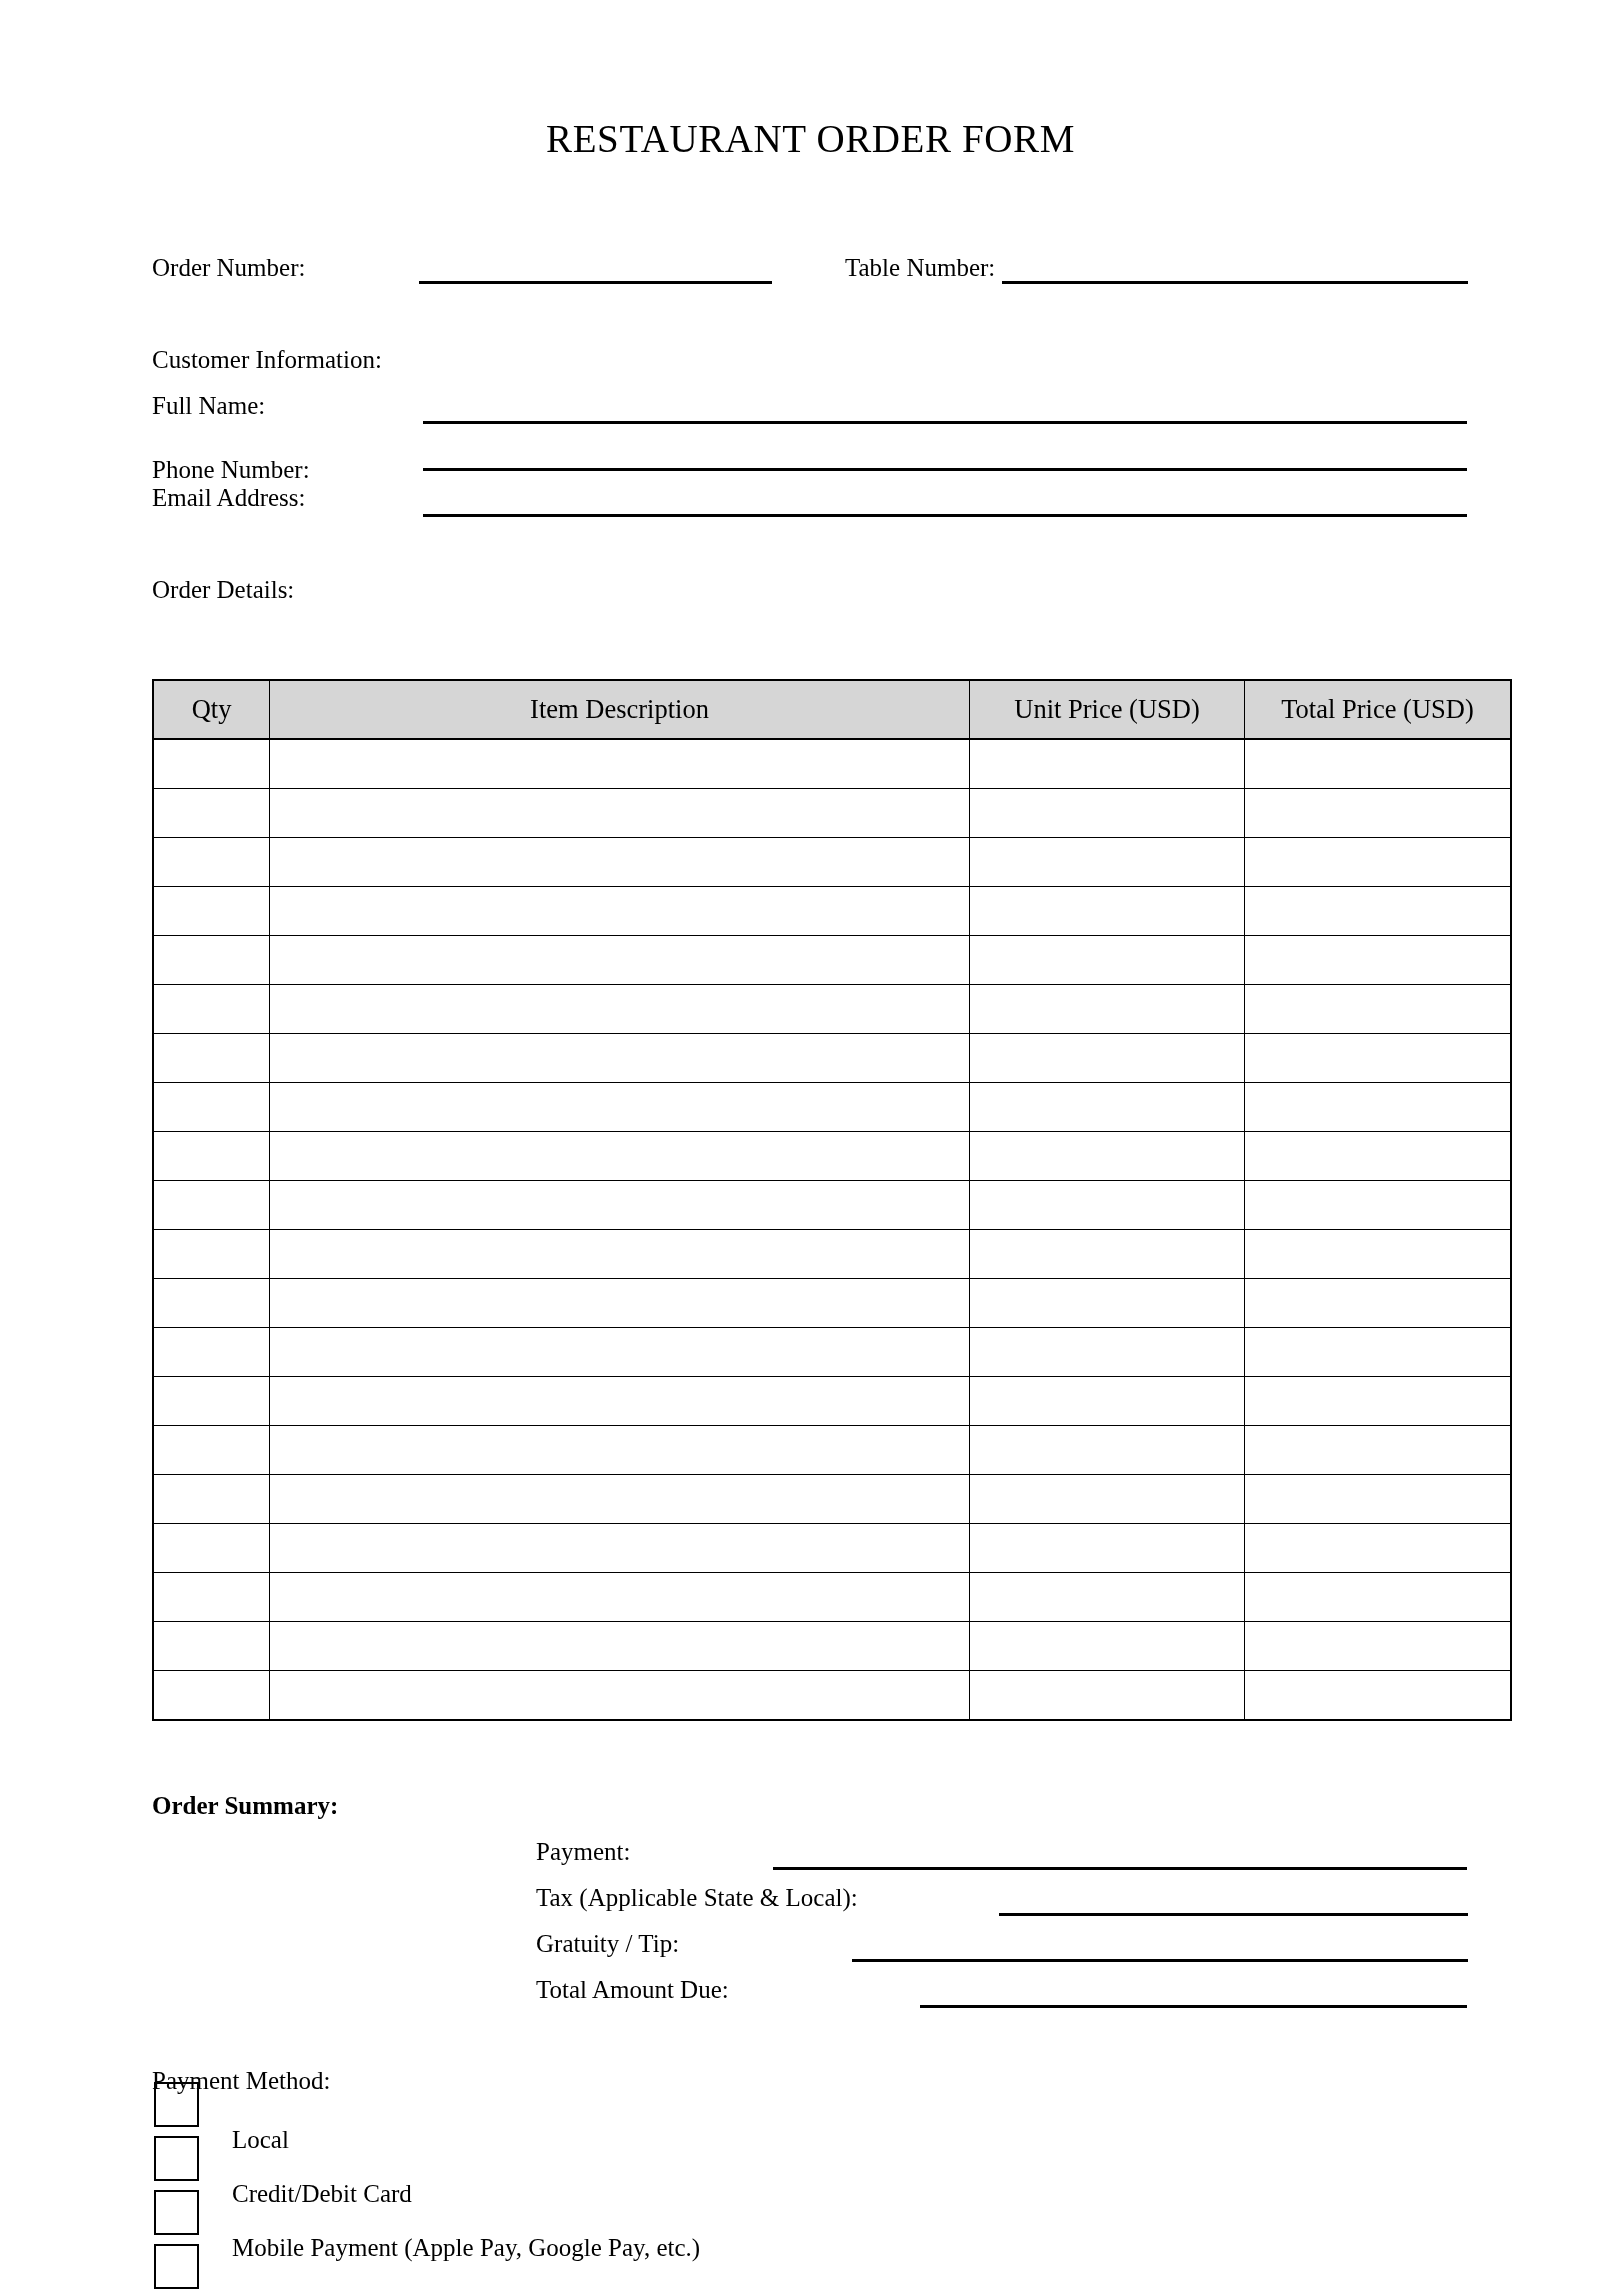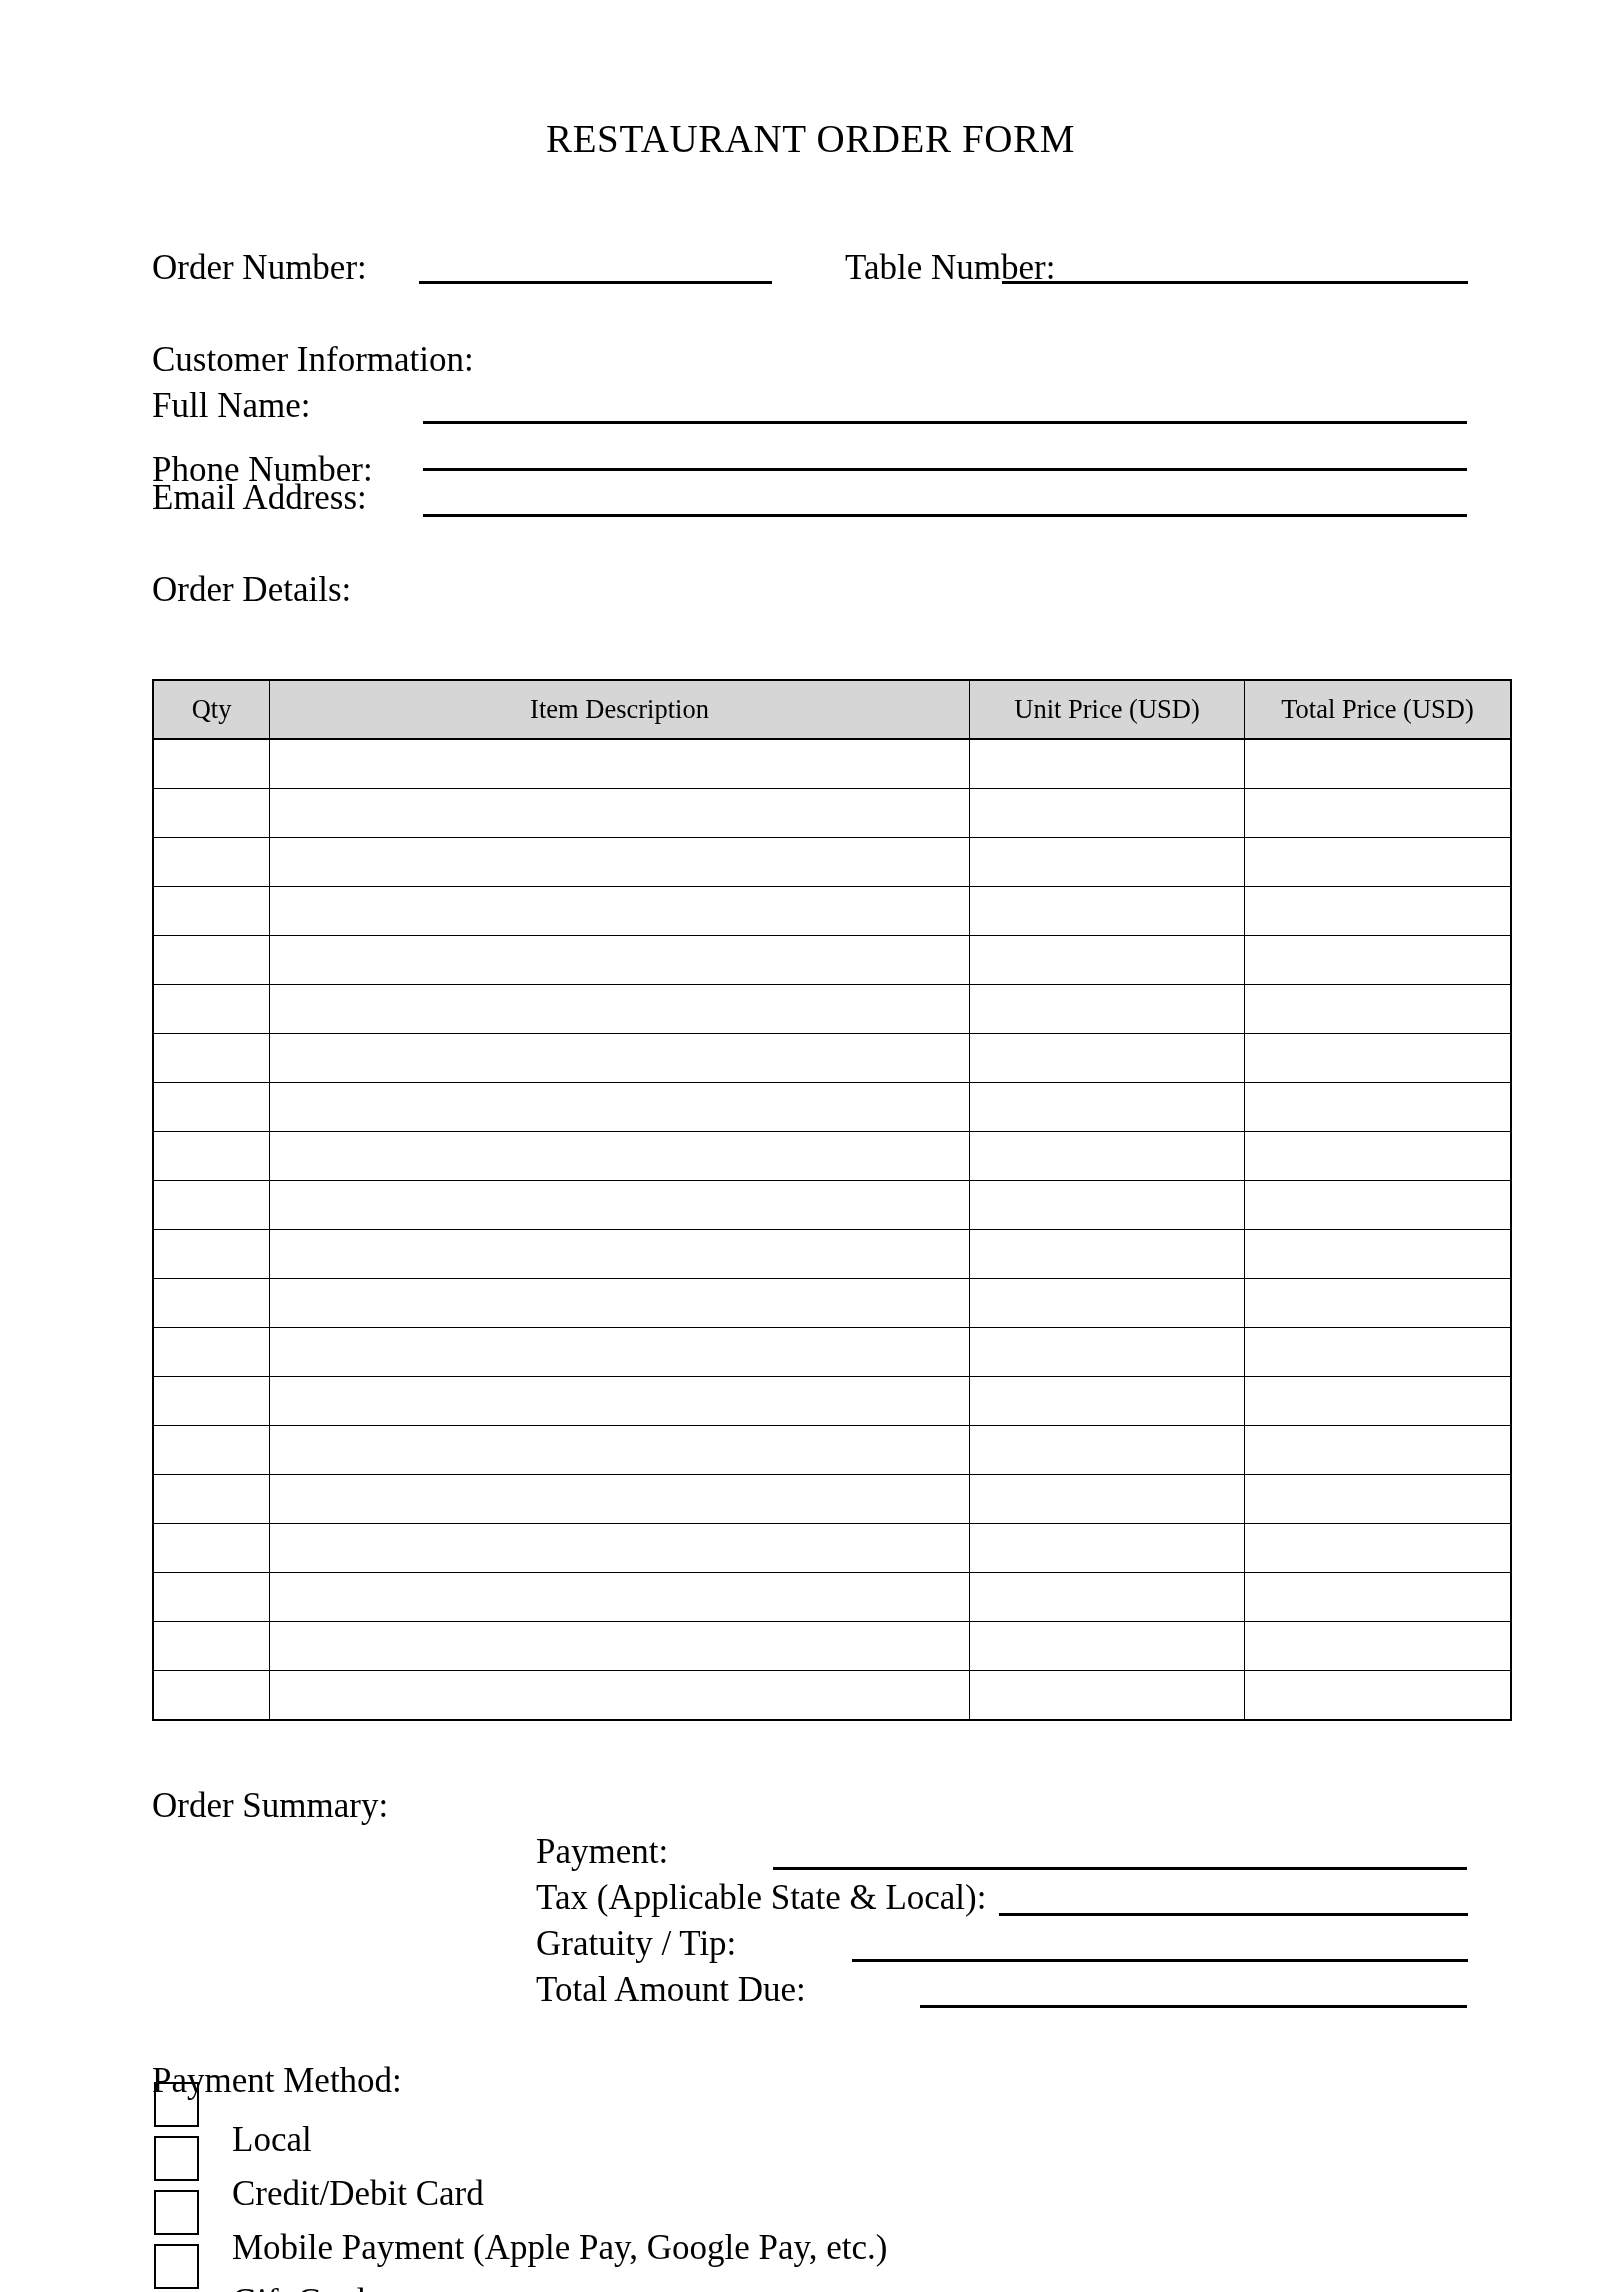--- a/index.html
+++ b/index.html
@@ -32,21 +32,21 @@
     text-align: center;
     font-size: 39px;
     letter-spacing: 0.6px;
     line-height: 47px;
     white-space: nowrap;
   }
 
   
   .lbl {
     position: absolute;
-    font-size: 35px;
+    font-size: 25px;
     line-height: 33px;
     white-space: nowrap;
   }
 
   
   .rule {
     position: absolute;
     height: 0;
     border-bottom: 3.9px solid #000;
   }
@@ -252,21 +252,21 @@
         </tr>
         <tr>
           <td class="col-qty first"></td>
           <td class="col-desc"></td>
           <td class="col-unit"></td>
           <td class="col-total last"></td>
         </tr>
       </tbody>
   </table>
 
-  <div class="lbl" style="left:152px; top:1789px;">Order Summary:</div>
+  <div class="lbl" style="left:152px; top:1789px;font-weight:bold;">Order Summary:</div>
 
   <div class="lbl" style="left:536px; top:1835px;">Payment:</div>
   <div class="rule" style="left:773px; top:1867px; width:694px;"></div>
 
   <div class="lbl" style="left:536px; top:1881px;">Tax (Applicable State &amp; Local):</div>
   <div class="rule" style="left:999px; top:1913px; width:469px;"></div>
 
   <div class="lbl" style="left:536px; top:1927px;">Gratuity / Tip:</div>
   <div class="rule" style="left:852px; top:1959px; width:616px;"></div>
 

